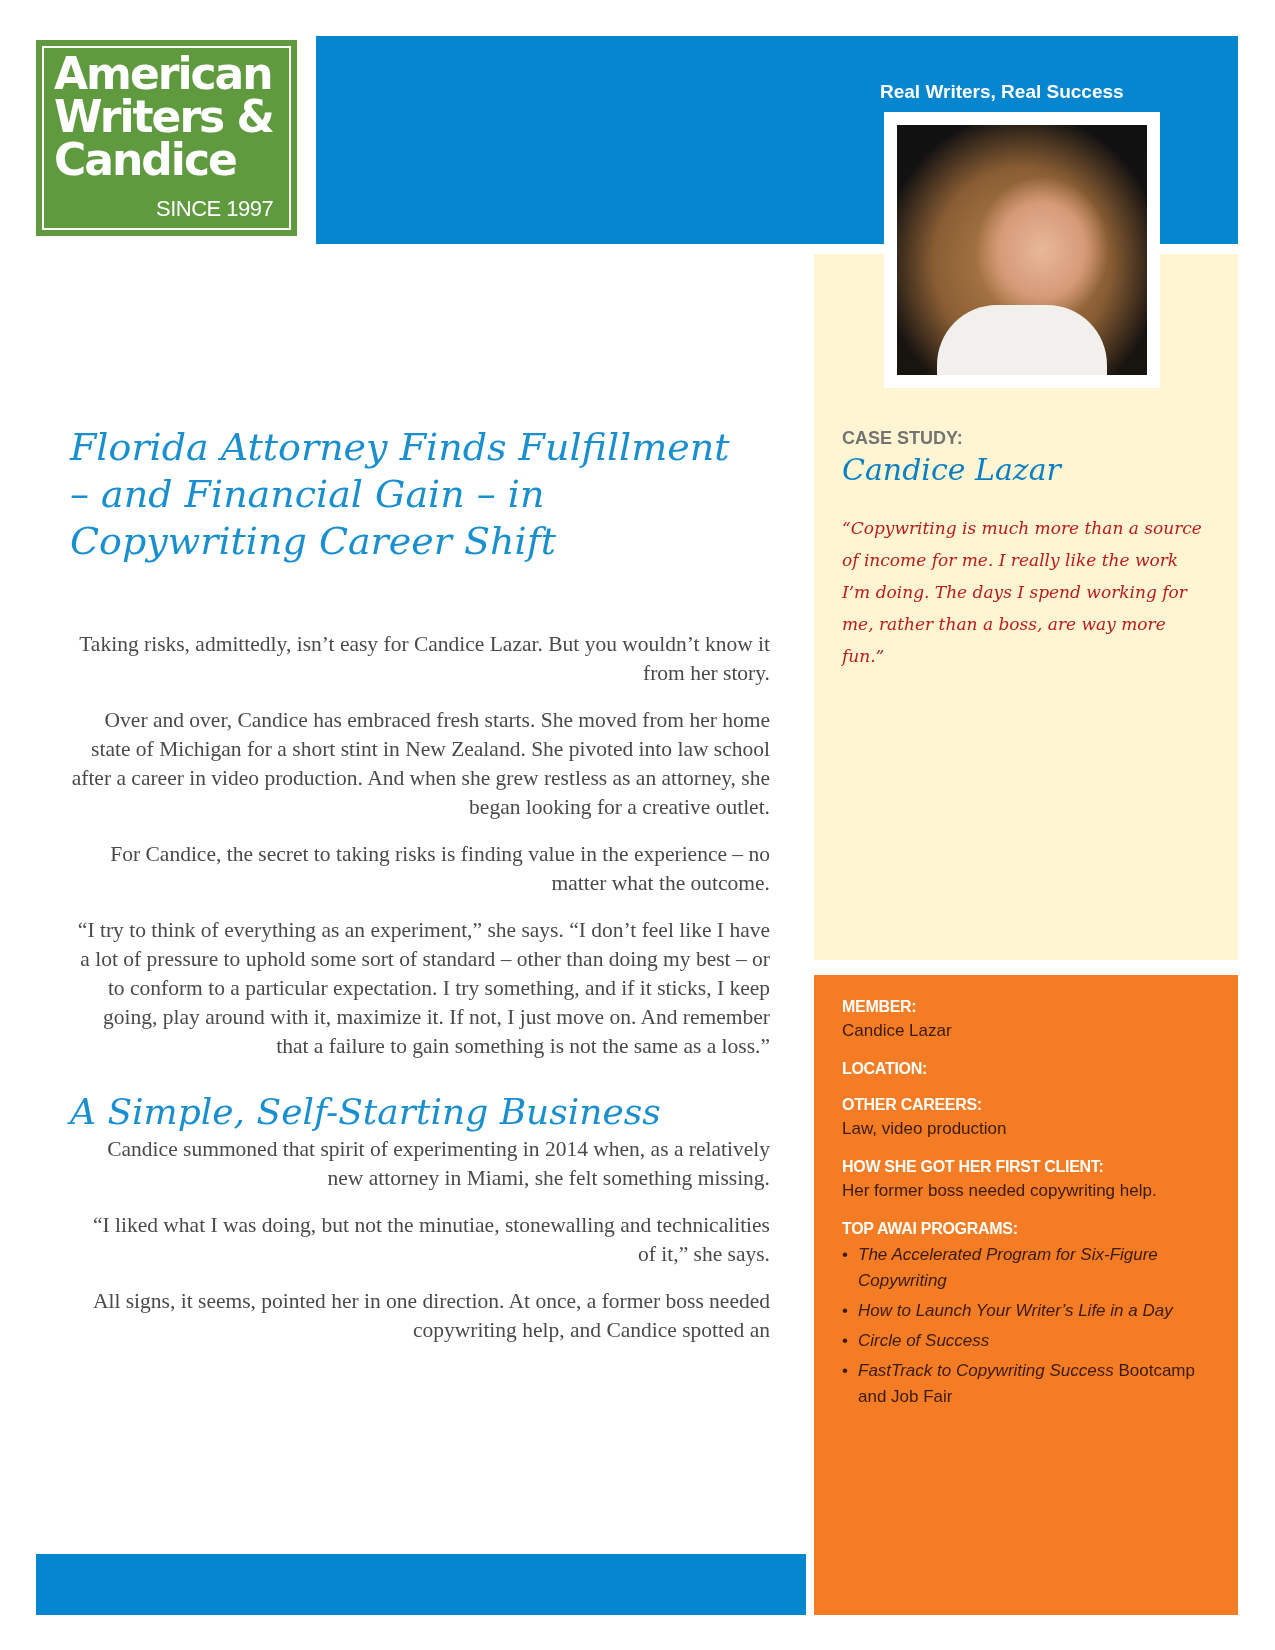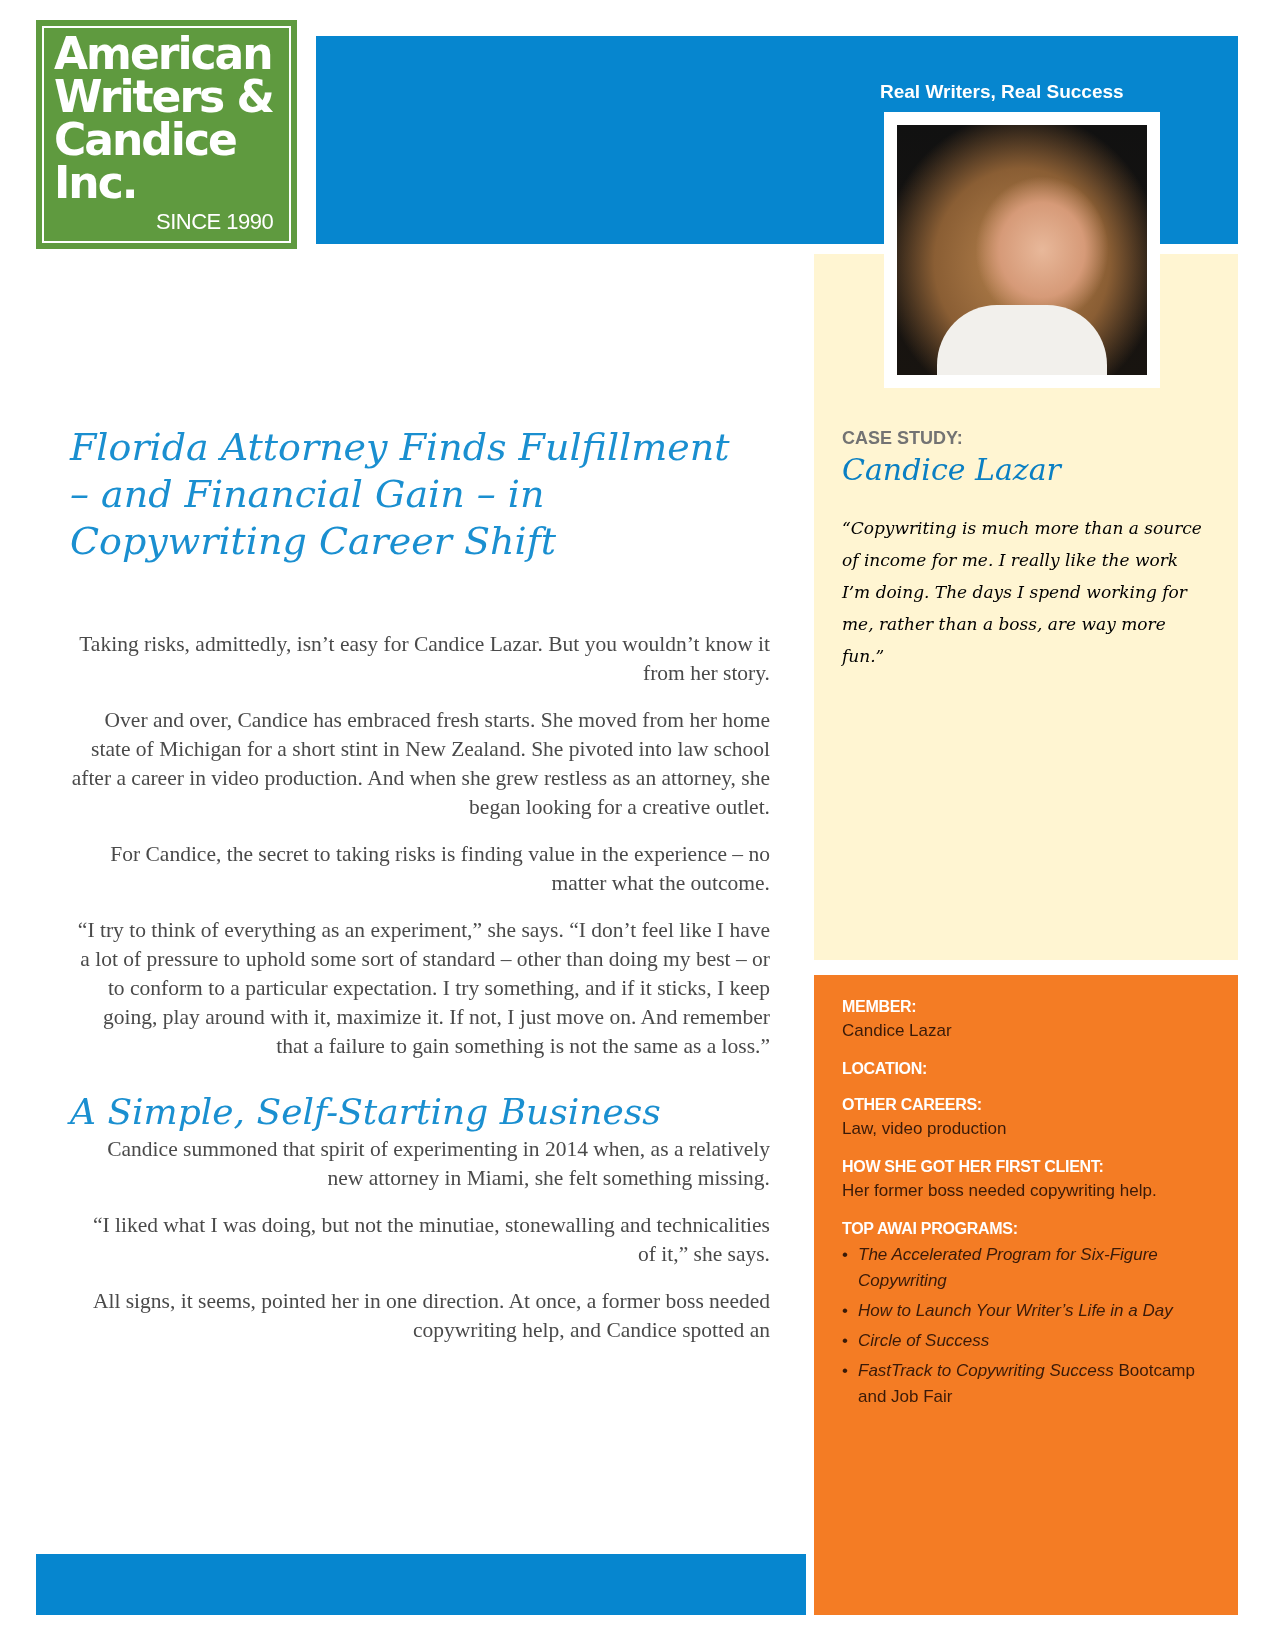--- a/index.html
+++ b/index.html
@@ -1,21 +1,21 @@
 <!DOCTYPE html>
 <html><head>
 <meta charset="utf-8">
 <style>
   html, body { margin: 0; padding: 0; }
   body {
     width: 1275px; height: 1650px; position: relative; background: #ffffff;
     font-family: "DejaVu Serif", serif; overflow: hidden;
   }
   .logo {
-    position: absolute; left: 36px; top: 20px; width: 261px; height: 229px;
+    position: absolute; left: 36px; top: 40px; width: 261px; height: 196px;
     background: #5f9a3f; box-sizing: border-box;
   }
   .logo-inner {
     position: absolute; left: 6px; top: 6px; right: 6px; bottom: 6px;
     border: 2px solid #ffffff;
   }
   .logo-text {
     position: absolute; left: 18px; top: 12px; color: #fff;
     font-family: "DejaVu Sans", sans-serif; font-weight: bold;
     font-size: 44px; line-height: 43px; letter-spacing: -2px;
@@ -53,21 +53,21 @@
   }
   .case-label {
     position: absolute; left: 842px; top: 428px; color: #737373;
     font-family: "Liberation Sans", sans-serif; font-weight: bold; font-size: 18px;
   }
   .case-name {
     position: absolute; left: 842px; top: 452px; color: #0a7fc3;
     font-family: "DejaVu Serif", serif; font-style: italic; font-size: 30px;
   }
   .case-quote {
-    position: absolute; left: 842px; top: 512px; width: 360px; color: #000000;
+    position: absolute; left: 842px; top: 512px; width: 360px; color: #b91c1c;
     font-family: "DejaVu Serif", serif; font-style: italic; font-size: 17px; line-height: 32px;
   }
   .orange-panel {
     position: absolute; left: 814px; top: 975px; width: 424px; height: 640px;
     background: #f47c24;
   }
   .facts {
     position: absolute; left: 842px; top: 996px; width: 380px;
     font-family: "Liberation Sans", sans-serif;
   }
@@ -99,23 +99,22 @@
 </style>
 </head>
 <body>
 
 <div class="logo">
   <div class="logo-inner"></div>
   <div class="logo-text">
     <div>American</div>
     <div>Writers &amp;</div>
     <div>Candice</div>
-    <div>Inc.</div>
   </div>
-  <div class="logo-since">SINCE 1990</div>
+  <div class="logo-since">SINCE 1997</div>
 </div>
 
 <div class="top-bar"></div>
 <div class="tagline">Real Writers, Real Success</div>
 
 <div class="yellow-panel"></div>
 
 <div class="photo-frame">
   <div class="photo">
     <div class="photo-shirt"></div>

